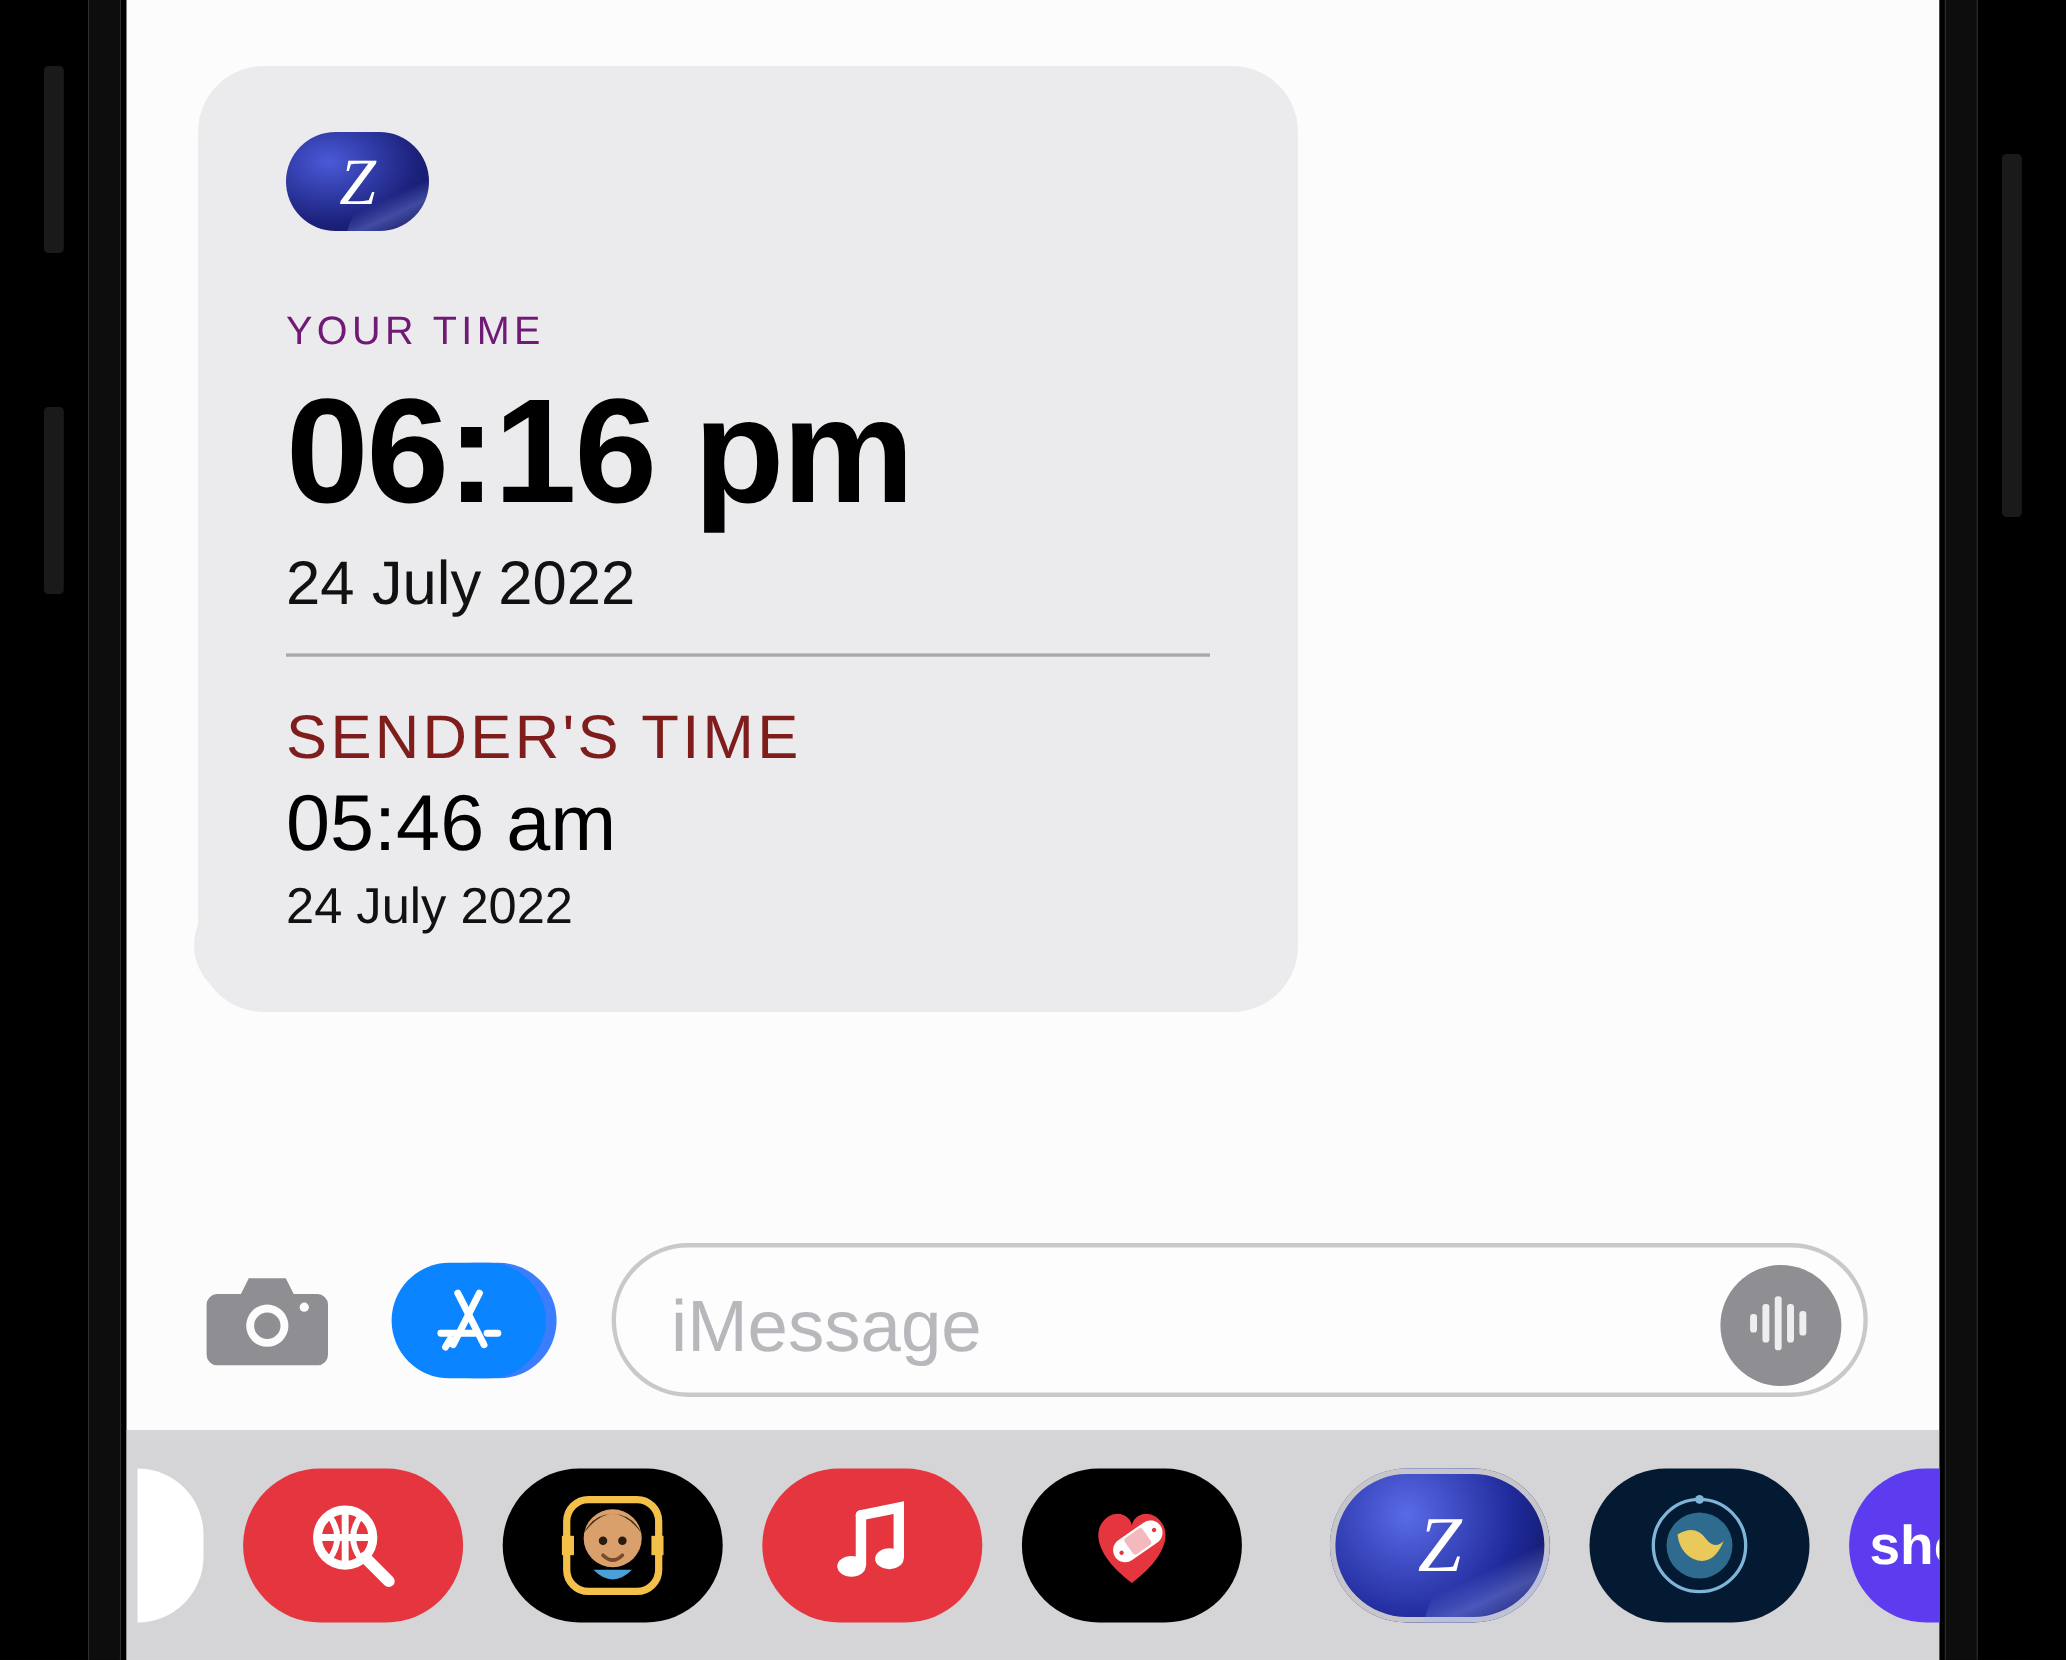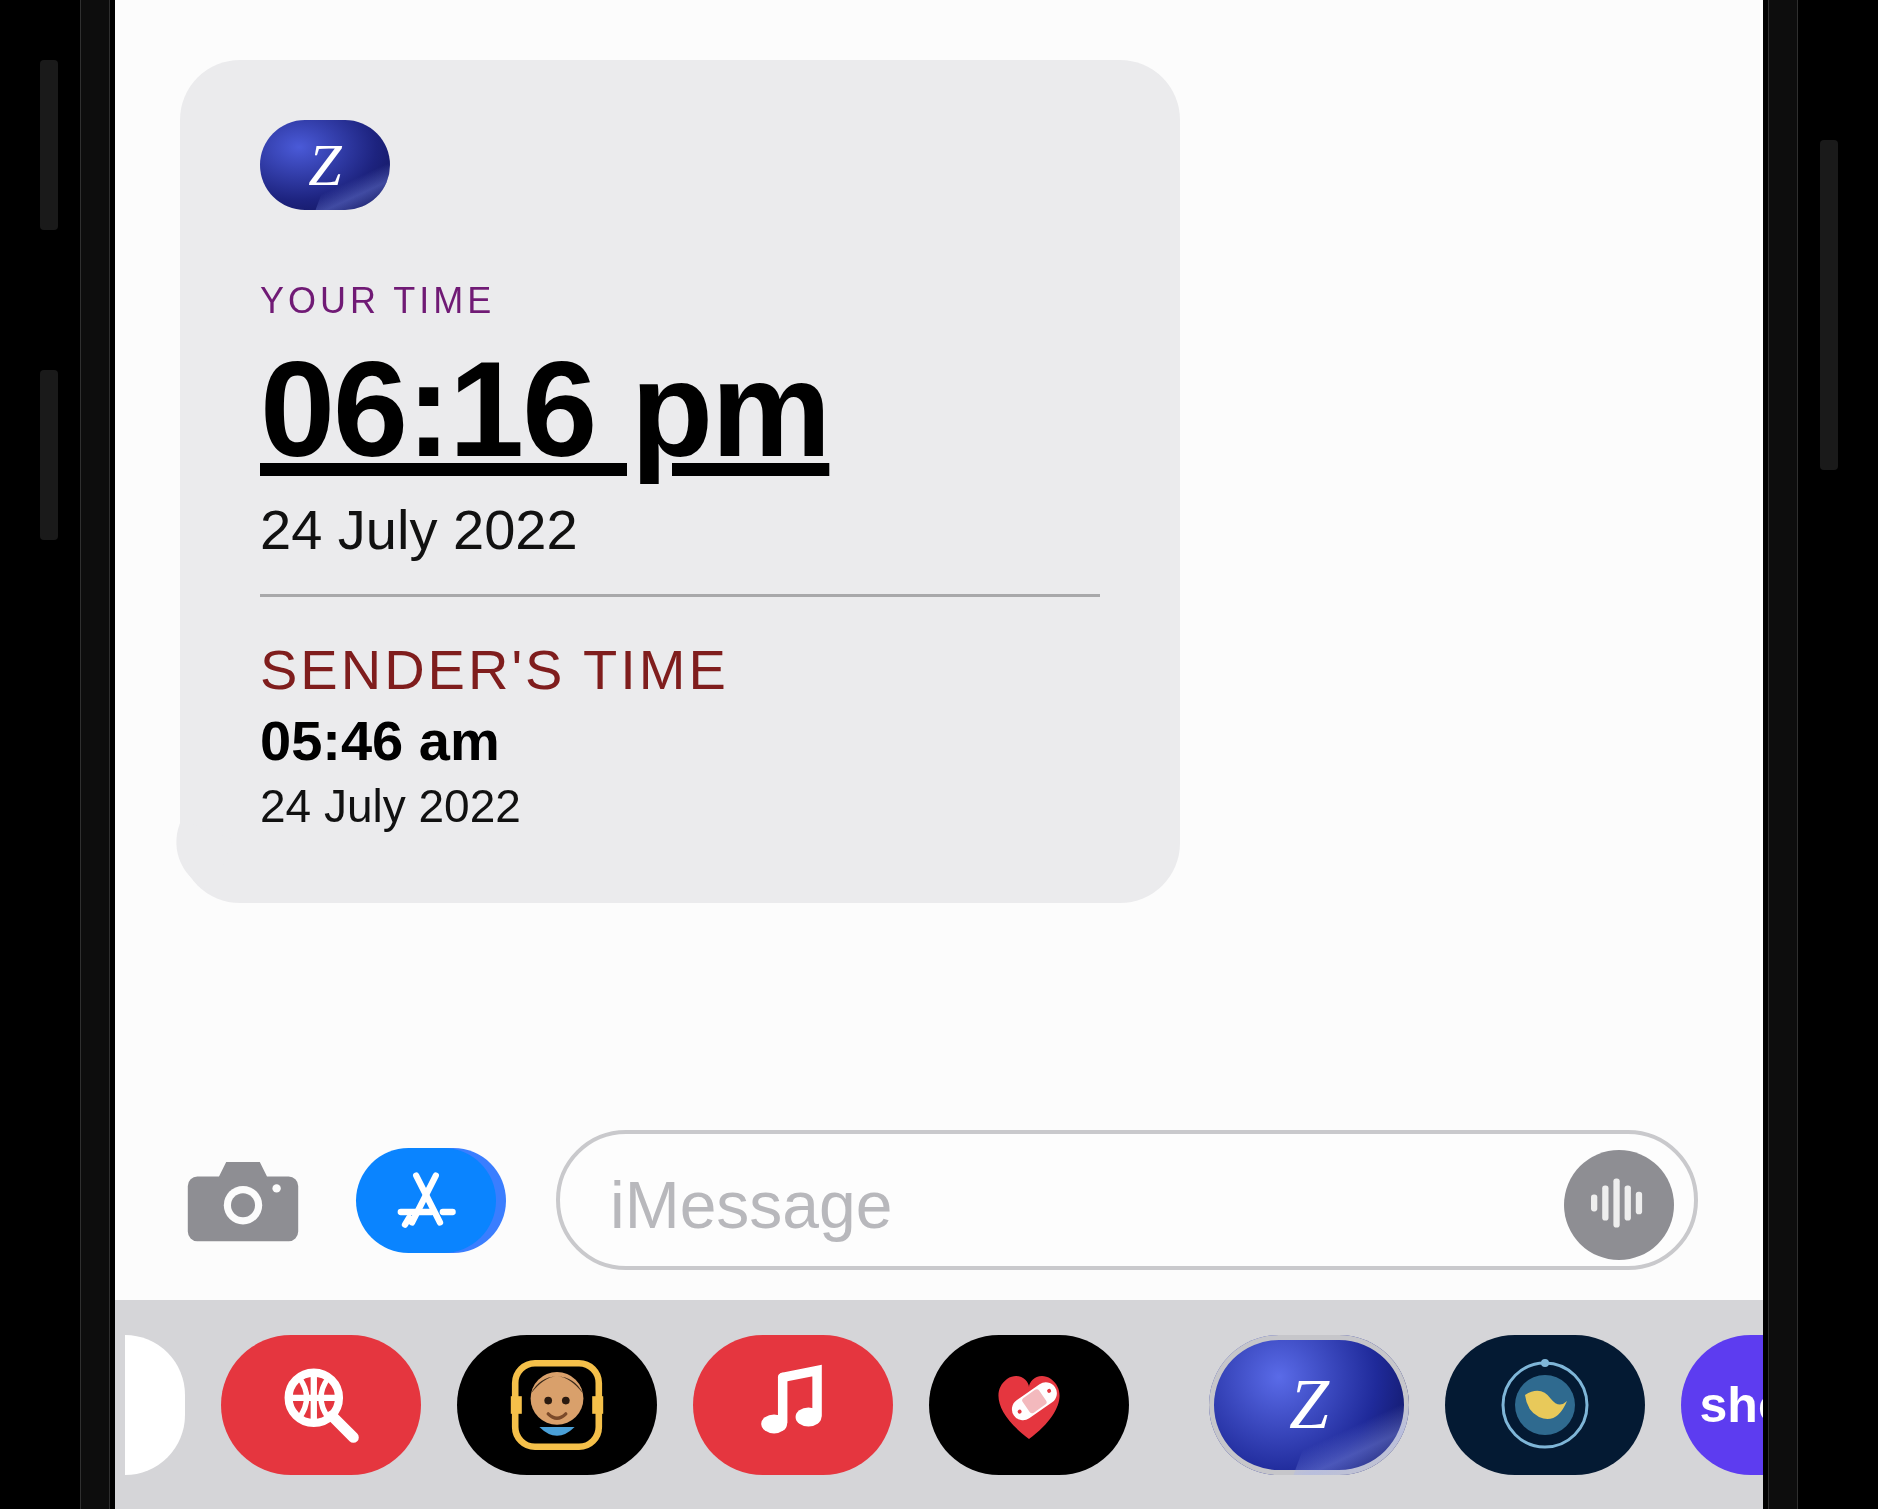--- a/index.html
+++ b/index.html
@@ -81,35 +81,35 @@
     font-family: Georgia, "Times New Roman", serif;
     position: relative;
   }
 
   .lbl-upper {
     font-size: 36px; letter-spacing: 4px; color:#701a75;
     margin-bottom: 20px;
   }
   .big-time {
     font-size: 135px; font-weight: 700; letter-spacing: -2px; color:#000;
-    margin-bottom: 20px; line-height: 1; text-decoration: underline;
+    margin-bottom: 20px; line-height: 1;
   }
   .date-line {
     font-size: 56px; color:#111; margin-bottom: 32px;
   }
 
   .divider {
     height: 3px; background:#a8a8aa; margin: 10px 0 40px 0;
   }
 
   .lbl-upper2 {
     font-size: 56px; letter-spacing: 3px; color:#7f1d1d; margin-bottom: 6px;
   }
   .mid-time {
-    font-size: 56px; font-weight: 700; color:#000; margin-bottom: 6px;
+    font-size: 72px; font-weight: 400; color:#000; margin-bottom: 6px;
   }
   .date-line2 {
     font-size: 46px; color:#111;
   }
 
   
   .input-row {
     position: absolute;
     left: 65px; right: 65px; top: 1130px;
     display: flex; align-items: center; gap: 50px;

